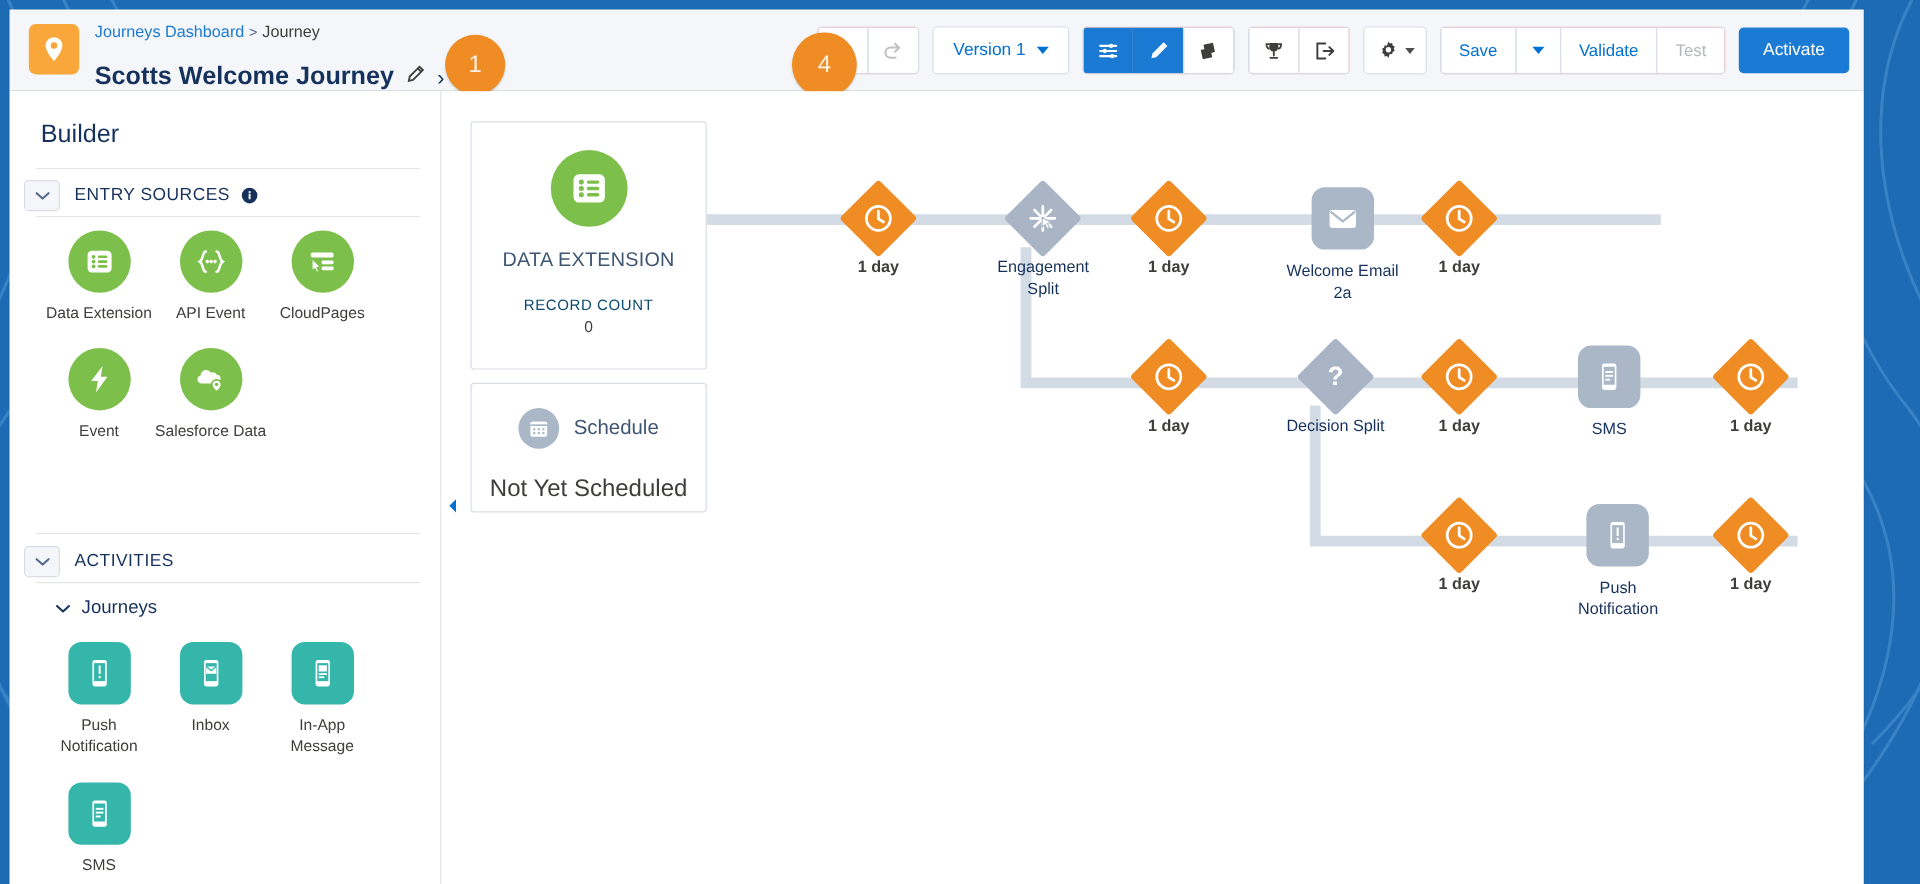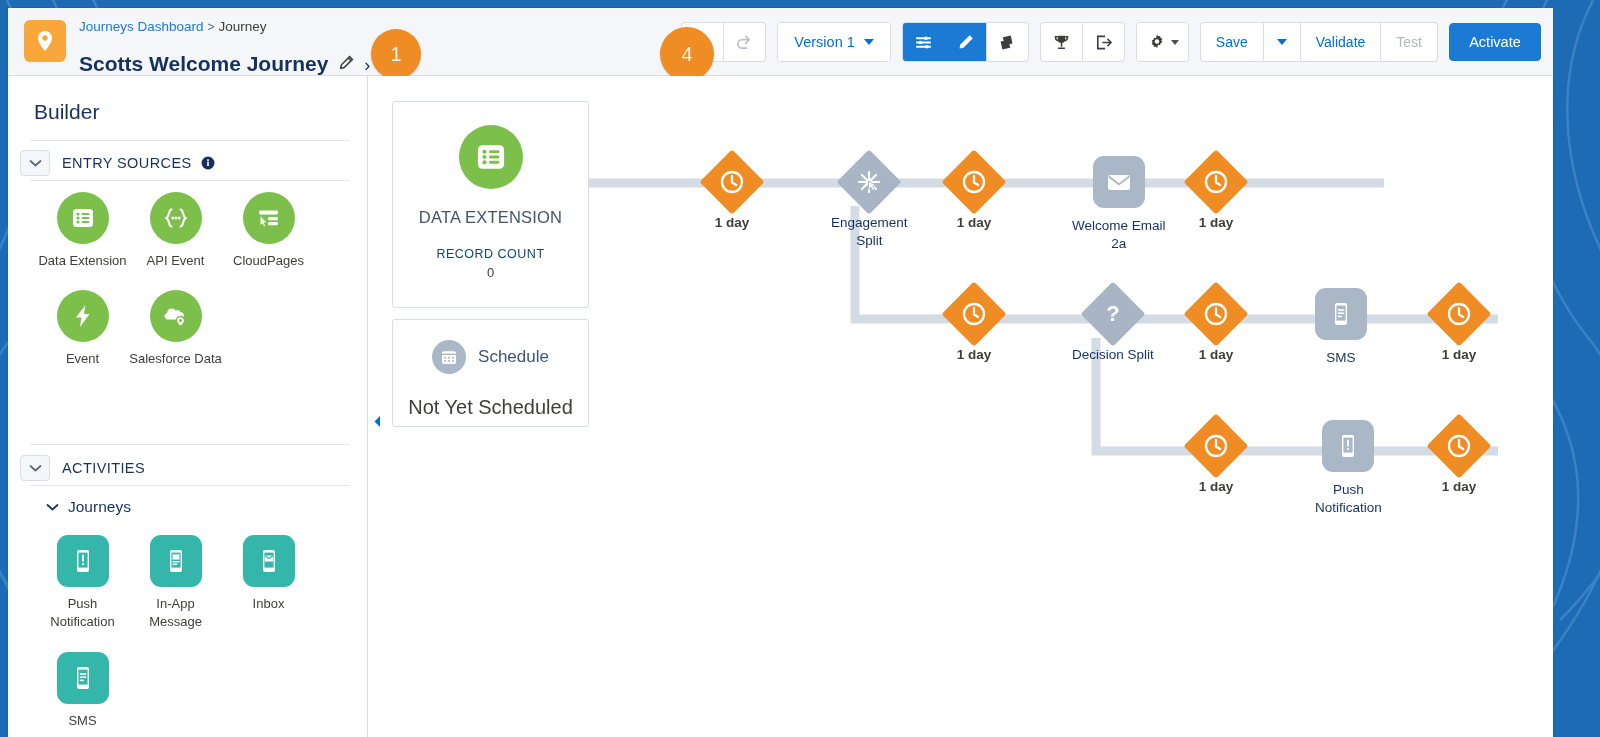--- a/index.html
+++ b/index.html
@@ -379,37 +379,37 @@
               <rect x="10.2" y="16.2" width="1.7" height="1.9" fill="#fff"></rect>
             </svg>
         </div>
         <span class="pal-label">Push Notification</span>
       </div>
       <div class="pal-item">
         <div class="pal-sq">
           <svg width="22" height="28" viewBox="0 0 22 28">
               <rect x="5" y="3" width="12" height="22" rx="2" fill="#fff"></rect>
               <rect x="6.4" y="5.6" width="9.2" height="15" fill="#35b6ab"></rect>
-              <rect x="7.6" y="7.4" width="6.8" height="5.2" fill="#fff"></rect>
-              <rect x="7.6" y="14" width="6.8" height="1.5" fill="#fff"></rect>
-              <rect x="7.6" y="16.6" width="4.6" height="1.5" fill="#fff"></rect>
-            </svg>
-        </div>
-        <span class="pal-label">In-App Message</span>
+              <path d="M6.8 8.5h8.4v6H6.8z" fill="#fff"></path>
+              <path d="M6.8 8.5l4.2 3.3 4.2-3.3" fill="none" stroke="#35b6ab" stroke-width="1.1"></path>
+            </svg>
+        </div>
+        <span class="pal-label">Inbox</span>
       </div>
       <div class="pal-item">
         <div class="pal-sq">
           <svg width="22" height="28" viewBox="0 0 22 28">
               <rect x="5" y="3" width="12" height="22" rx="2" fill="#fff"></rect>
               <rect x="6.4" y="5.6" width="9.2" height="15" fill="#35b6ab"></rect>
-              <path d="M6.8 8.5h8.4v6H6.8z" fill="#fff"></path>
-              <path d="M6.8 8.5l4.2 3.3 4.2-3.3" fill="none" stroke="#35b6ab" stroke-width="1.1"></path>
-            </svg>
-        </div>
-        <span class="pal-label">Inbox</span>
+              <rect x="7.6" y="7.4" width="6.8" height="5.2" fill="#fff"></rect>
+              <rect x="7.6" y="14" width="6.8" height="1.5" fill="#fff"></rect>
+              <rect x="7.6" y="16.6" width="4.6" height="1.5" fill="#fff"></rect>
+            </svg>
+        </div>
+        <span class="pal-label">In-App Message</span>
       </div>
       <div class="pal-item" style="margin-top:14px;">
         <div class="pal-sq">
           <svg width="22" height="28" viewBox="0 0 22 28">
               <rect x="5" y="3" width="12" height="22" rx="2" fill="#fff"></rect>
               <rect x="6.4" y="5.6" width="9.2" height="15" fill="#35b6ab"></rect>
               <rect x="7.8" y="9.2" width="6.4" height="1.6" fill="#fff"></rect>
               <rect x="7.8" y="12.4" width="6.4" height="1.6" fill="#fff"></rect>
               <rect x="7.8" y="15.6" width="4" height="1.6" fill="#fff"></rect>
             </svg>

